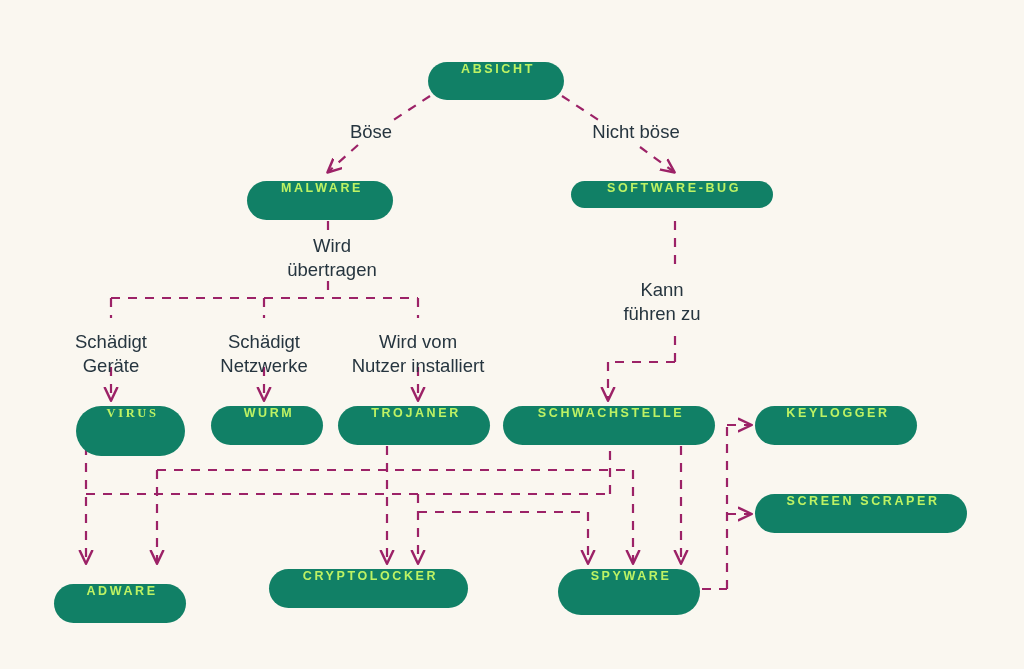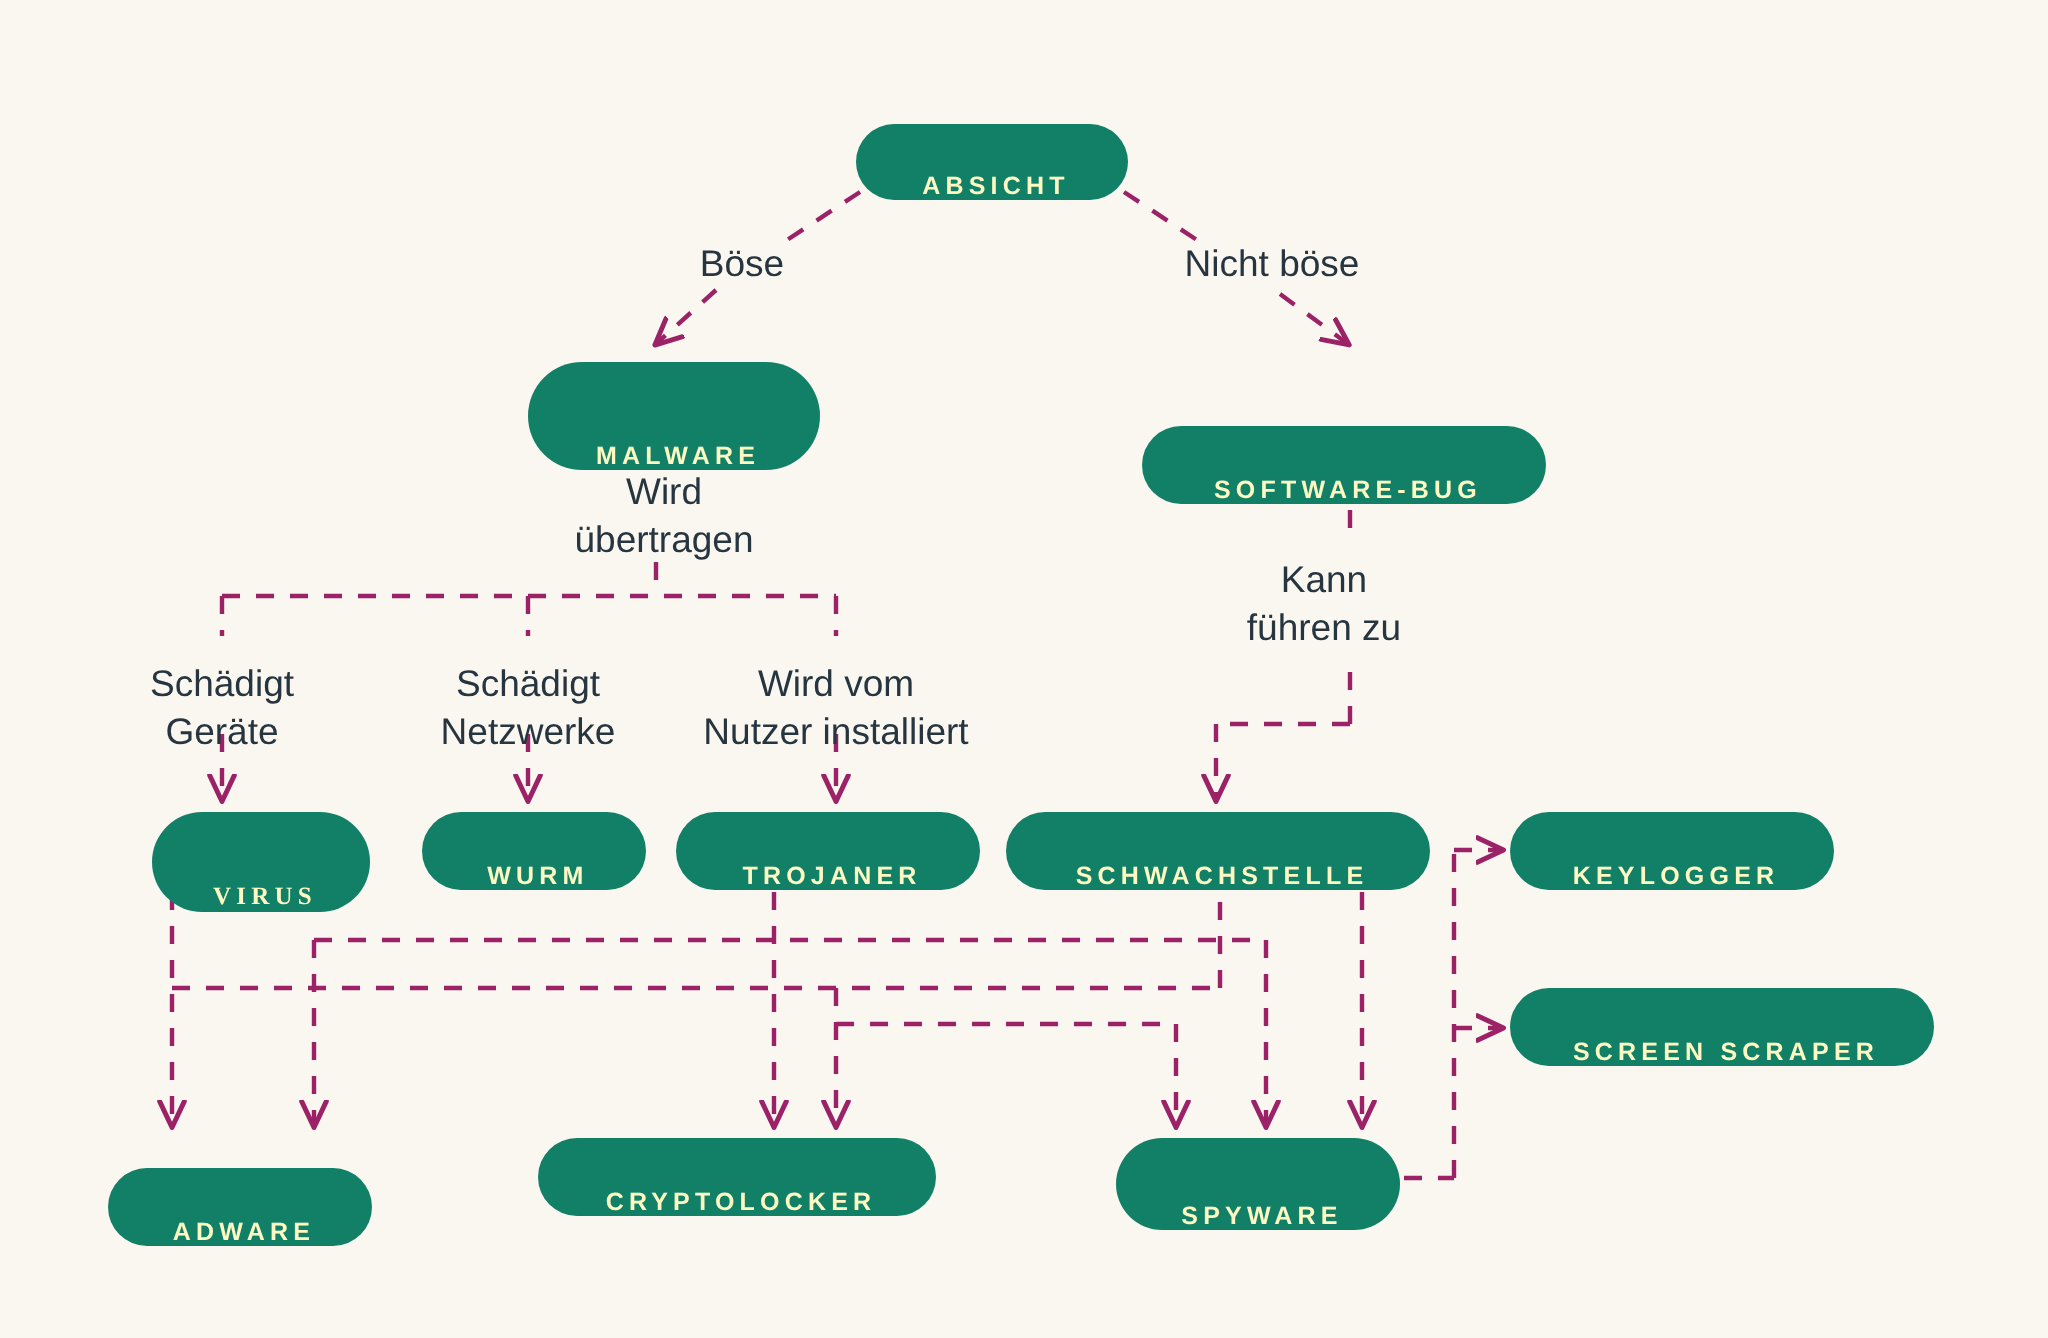--- a/index.html
+++ b/index.html
@@ -19,24 +19,24 @@
     position: absolute;
     left: 0;
     top: 0;
     width: 1024px;
     height: 669px;
     pointer-events: none;
   }
   .node {
     position: absolute;
     display: flex;
-    align-items: flex-end;
+    align-items: flex-start;
     justify-content: center;
     background: #118066;
-    color: #fef9c3;
+    color: #bef264;
     border-radius: 999px;
     font-size: 12.5px;
     font-weight: bold;
     letter-spacing: 2.6px;
     text-transform: uppercase;
     white-space: nowrap;
     box-sizing: border-box;
     padding-left: 4px;
     user-select: none;
   }
@@ -107,25 +107,25 @@
       <path d="M 727 425 L 751 425" marker-end="url(#arw)"></path>
       <path d="M 727 514 L 751 514" marker-end="url(#arw)"></path>
 
     </g>
   </svg>
 
   <div class="node" style="left:428px;top:62px;width:136px;height:38px;">
     <span>ABSICHT</span>
   </div>
 
-  <div class="node" style="left:264px;top:181px;width:146px;height:54px;">
+  <div class="node" style="left:247px;top:181px;width:146px;height:39px;">
     <span>MALWARE</span>
   </div>
 
-  <div class="node" style="left:571px;top:181px;width:202px;height:39px;margin-top:32px;">
+  <div class="node" style="left:571px;top:181px;width:202px;height:27px;">
     <span>SOFTWARE-BUG</span>
   </div>
 
   <div class="node" style="left:76px;top:406px;width:109px;height:50px;font-family:Liberation Serif, serif;">
     <span>VIRUS</span>
   </div>
 
   <div class="node" style="left:211px;top:406px;width:112px;height:39px;">
     <span>WURM</span>
   </div>

